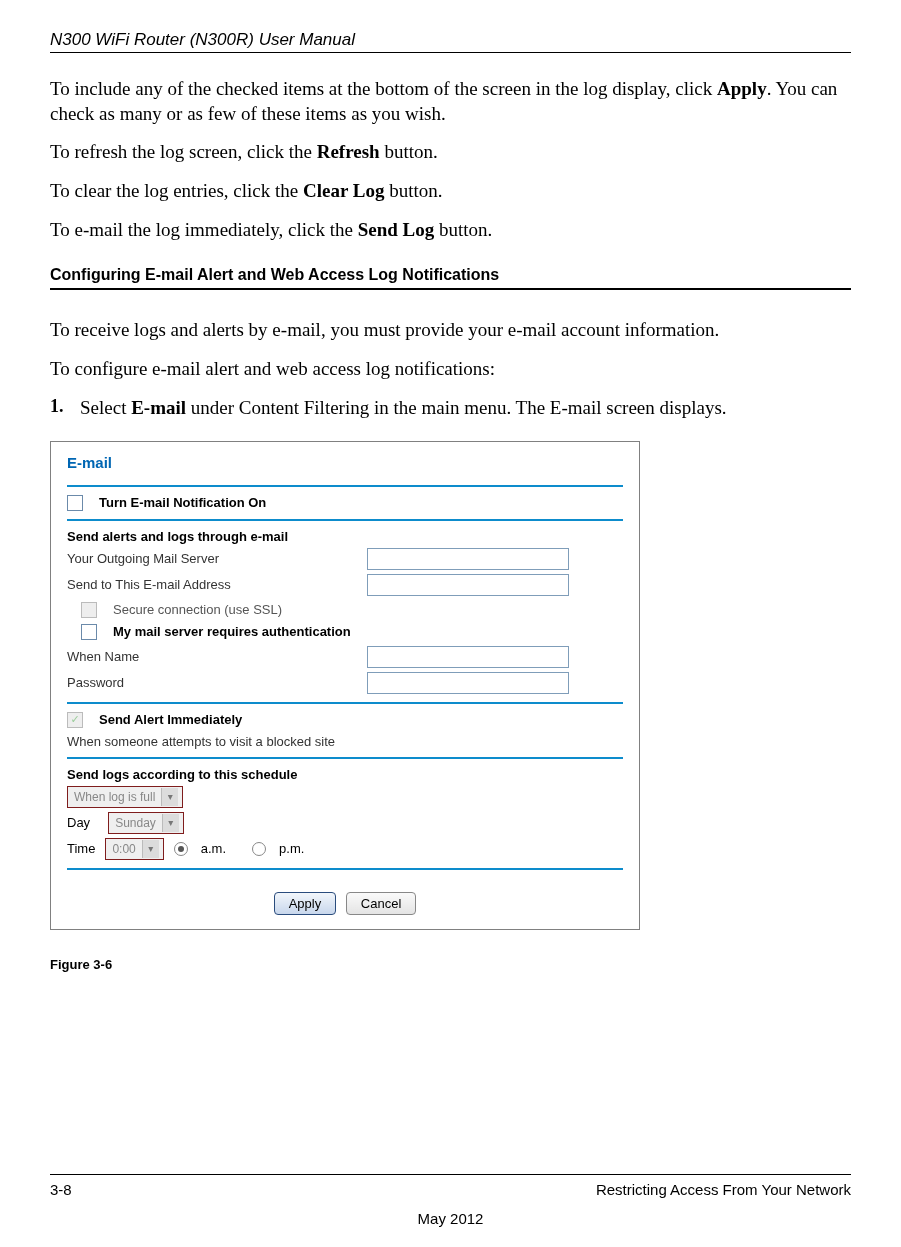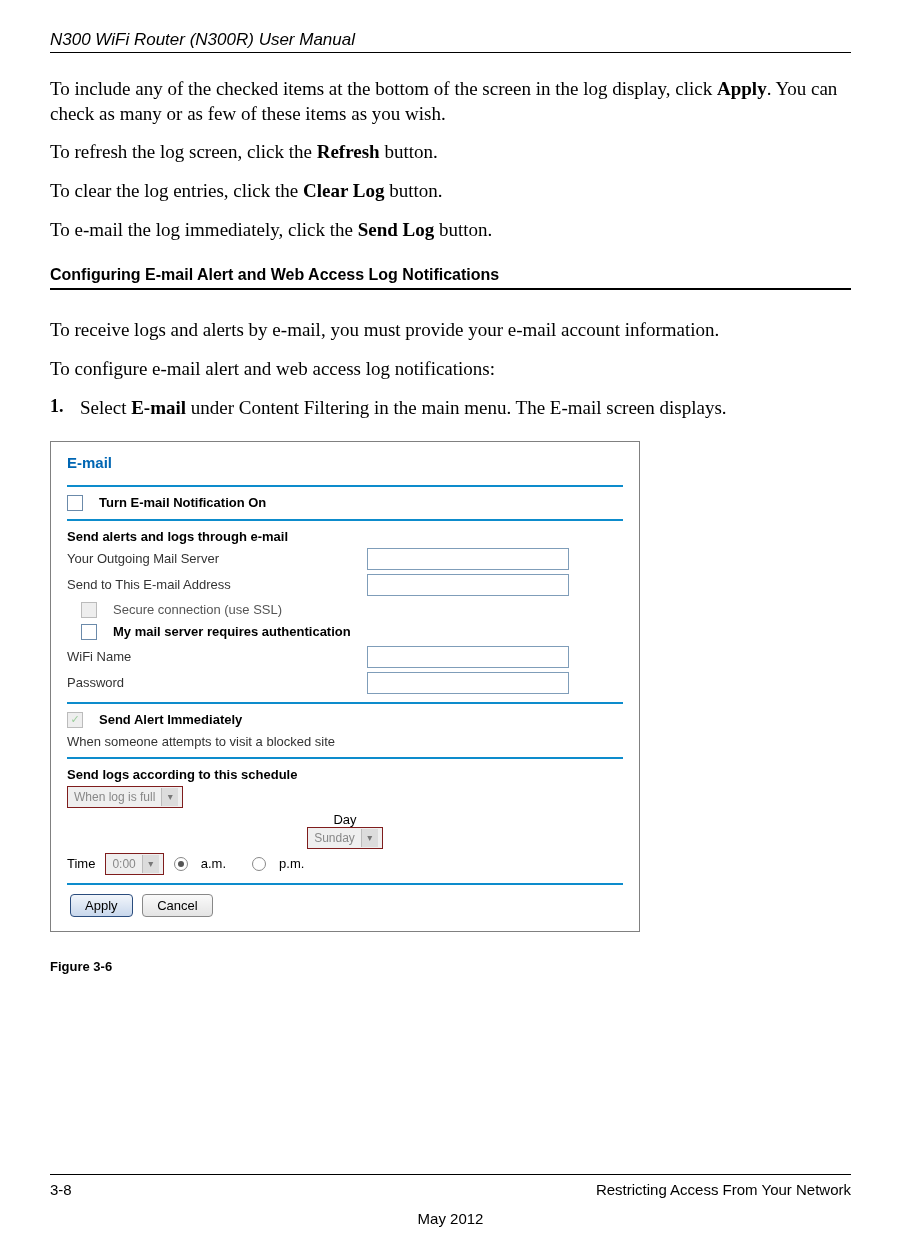--- a/index.html
+++ b/index.html
@@ -129,21 +129,21 @@
     width:16px; height:18px;
     display:flex; align-items:center; justify-content:center;
     font-size:10px; color:#777;
   }
   .radio {
     width:12px; height:12px; border:1px solid #888; border-radius:50%;
     display:inline-flex; align-items:center; justify-content:center;
     margin-right:3px; vertical-align:middle;
   }
   .radio .dot { width:6px; height:6px; background:#555; border-radius:50%; }
-  .btn-row { text-align:left; margin-top:9px; }
+  .btn-row { text-align:center; margin-top:22px; }
   .router-btn {
     display:inline-block;
     border:1px solid #2a4c7d;
     border-radius:4px;
     background:linear-gradient(#f2f6fb,#c8d7ec);
     color:#000;
     font-size:13px;
     padding:3px 14px;
     margin:0 3px;
     font-family: Arial, Helvetica, sans-serif;
@@ -233,21 +233,21 @@
     <div class="chk-row indent">
       <span class="chk-box disabled"></span>
       <span class="chk-label-gray">Secure connection (use SSL)</span>
     </div>
     <div class="chk-row indent">
       <span class="chk-box"></span>
       <span class="chk-label-bold">My mail server requires authentication</span>
     </div>
 
     <div class="field-row">
-      <span class="lbl">WiFi Name</span>
+      <span class="lbl">When Name</span>
       <span class="text-input"></span>
     </div>
     <div class="field-row">
       <span class="lbl">Password</span>
       <span class="text-input"></span>
     </div>
 
     <hr class="blue-rule">
 
     <div class="chk-row">
@@ -260,21 +260,21 @@
 
     <div class="section-label-bold">Send logs according to this schedule</div>
 
     <div style="margin:4px 0;">
       <span class="select-box">
         <span>When log is full</span>
         <span class="chev">▾</span>
       </span>
     </div>
 
-    <div style="margin:4px 0; display:flex; align-items:center; gap:0;flex-direction:column;">
+    <div style="margin:4px 0; display:flex; align-items:center; gap:18px;">
       <span>Day</span>
       <span class="select-box">
         <span>Sunday</span>
         <span class="chev">▾</span>
       </span>
     </div>
 
     <div style="margin:4px 0; display:flex; align-items:center; gap:10px;">
       <span>Time</span>
       <span class="select-box" style="min-width:40px;">

